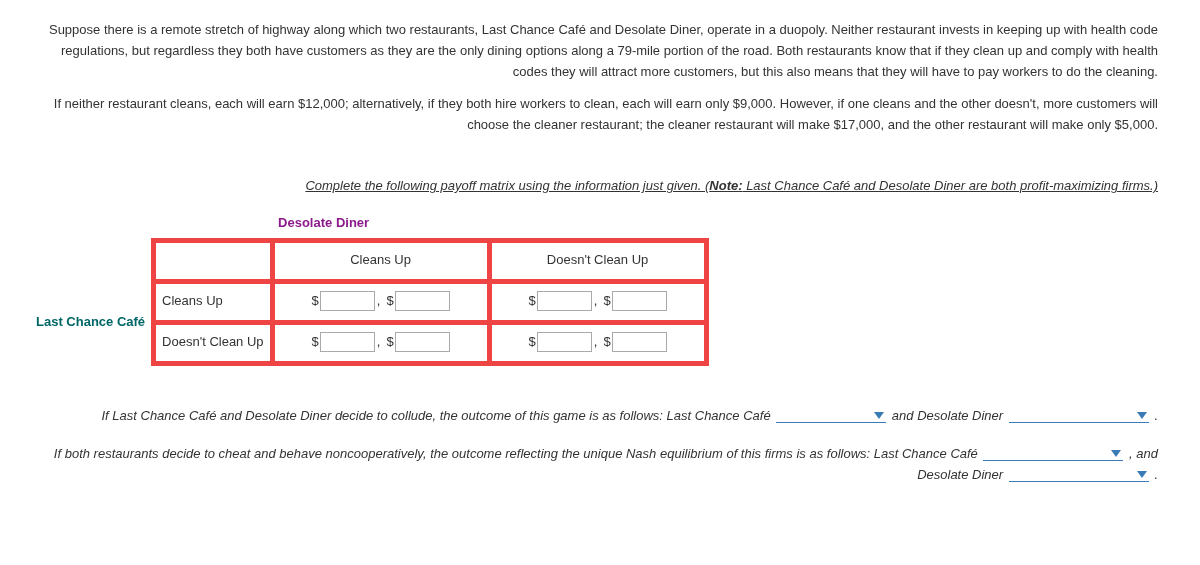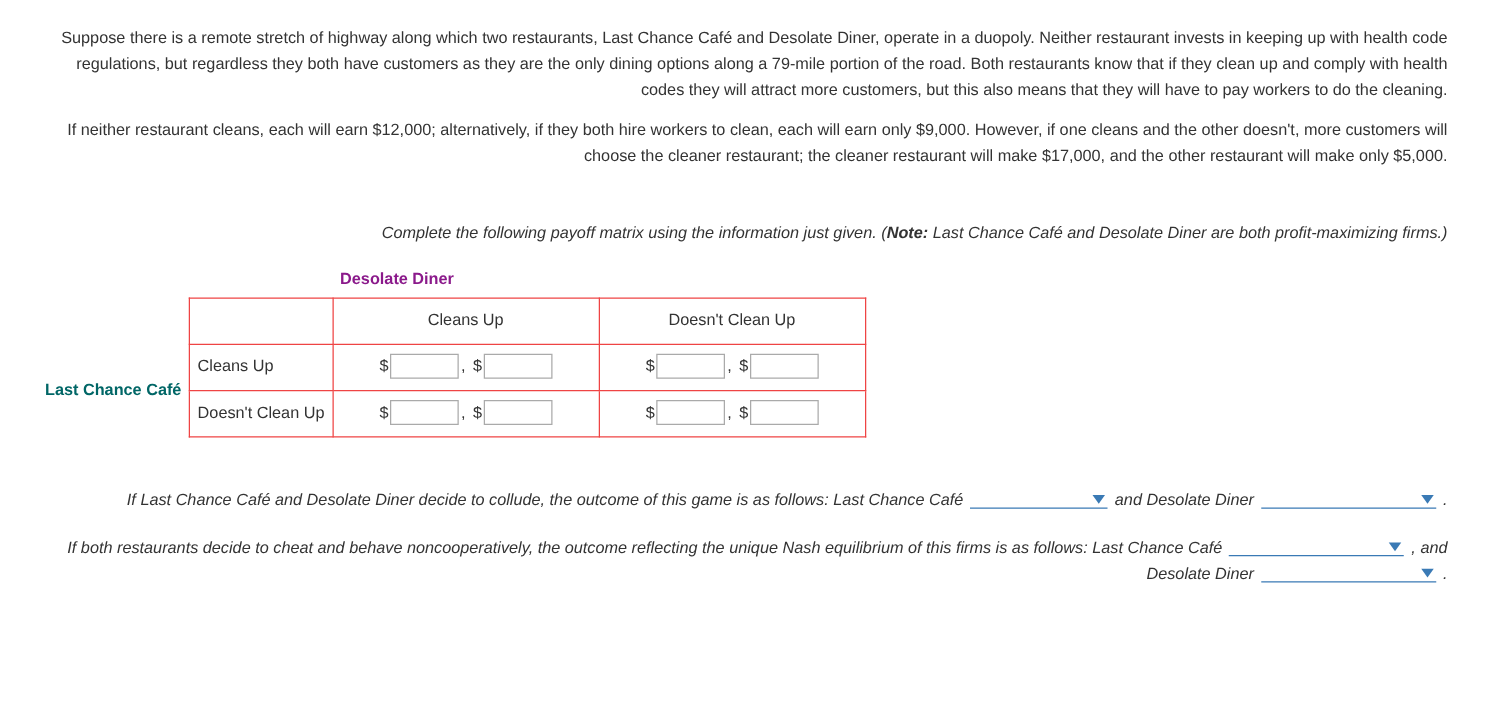--- a/index.html
+++ b/index.html
@@ -12,20 +12,21 @@
       width: 1140px;
     }
     p {
       margin: 0 12px 12px 0;
       text-align: right;
     }
     .instruction {
       font-style: italic;
       margin-top: 40px;
       margin-bottom: 12px;
+      text-decoration: underline;
     }
     .note-label {
       font-weight: bold;
     }
     .col-header-top {
       color: #8B1A8B;
       font-weight: bold;
       padding: 6px 0;
     }
     .row-header-left {
@@ -35,21 +36,21 @@
     }
     table.payoff {
       border-collapse: collapse;
       margin-bottom: 40px;
     }
     table.payoff td, table.payoff th {
       font-size: 13px;
       padding: 4px 6px;
     }
     .bordered {
-      border: 1px solid #ef4444;
+      border: 5px solid #ef4444;
       text-align: center;
       height: 28px;
     }
     .strategy-label {
       text-align: center;
       min-width: 90px;
     }
     .row-label {
       text-align: left;
       min-width: 100px;

